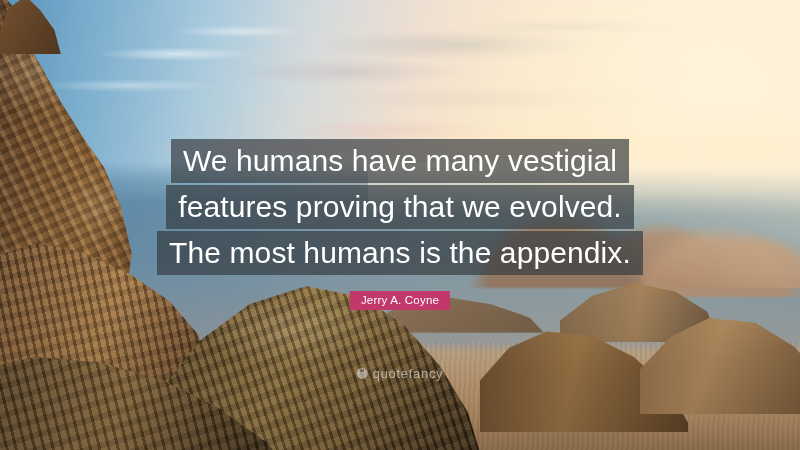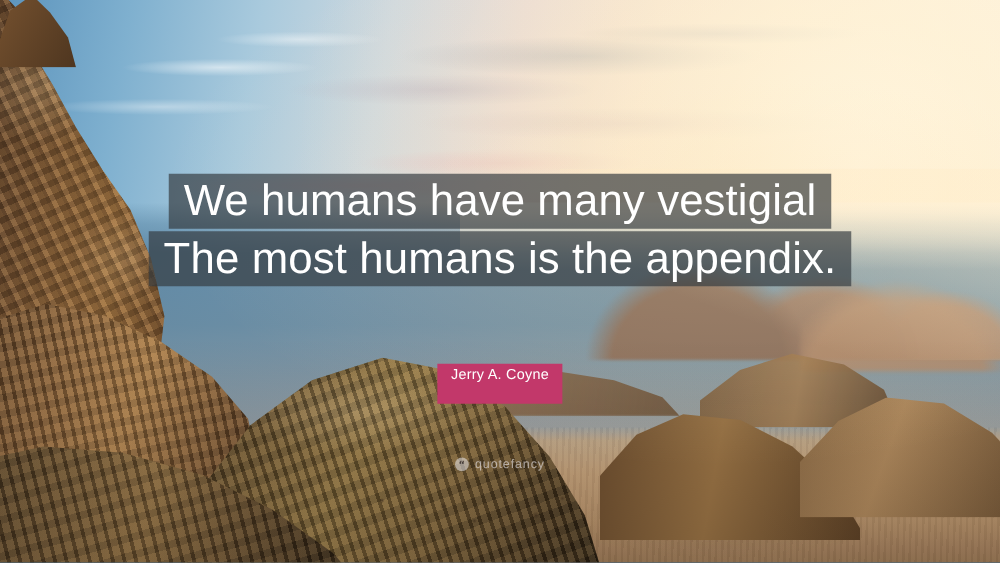--- a/index.html
+++ b/index.html
@@ -225,41 +225,41 @@
     top:139px;
     display:flex;
     flex-direction:column;
     align-items:center;
     gap:2px;
   }
   .qline{
     display:block;
     background:rgba(52,58,62,.68);
     color:#fff;
-    font-size:35px;
+    font-size:30px;
     line-height:44px;
     height:44px;
     font-weight:400;
     letter-spacing:.1px;
     padding:0 12px;
     box-sizing:border-box;
     white-space:nowrap;
     text-align:center;
   }
 
   #author-badge{
     position:absolute;
     left:50%;
     top:291px;
     transform:translateX(-50%);
     background:#c2386a;
     color:#fff;
     font-size:11.5px;
     line-height:19px;
-    height:32px;
+    height:19px;
     padding:0 11px;
     letter-spacing:.2px;
     white-space:nowrap;
   }
 
   
   #watermark{
     position:absolute;
     left:50%;
     top:366px;
@@ -271,21 +271,21 @@
   }
   #watermark .wm-icon{
     width:11px;height:11px;border-radius:50%;
     background:rgba(235,232,236,.88);
     display:flex;align-items:center;justify-content:center;
     font-size:8px;line-height:1;color:#3a3540;font-weight:700;
     font-family:"DejaVu Sans",sans-serif;
   }
   #watermark .wm-text{
     color:#e9e6ea;
-    font-size:10px;
+    font-size:13px;
     letter-spacing:.7px;
     font-weight:400;
   }
 </style>
 </head>
 <body>
 
 <div id="stage">
 
   <div class="layer sky"></div>
@@ -319,20 +319,21 @@
   <div class="layer boulder-c-tex"></div>
 
   <div class="layer fg-l"></div>
   <div class="layer fg-l-tex"></div>
   <div class="layer pebbles"></div>
 
   <div class="layer tone"></div>
 
   <div id="quote-block">
     <span class="qline">We humans have many vestigial</span>
+    <span class="qline">features proving that we evolved.</span>
     <span class="qline">The most humans is the appendix.</span>
   </div>
 
   <div id="author-badge">Jerry A. Coyne</div>
 
   <div id="watermark">
     <span class="wm-icon">“</span>
     <span class="wm-text">quotefancy</span>
   </div>
 

